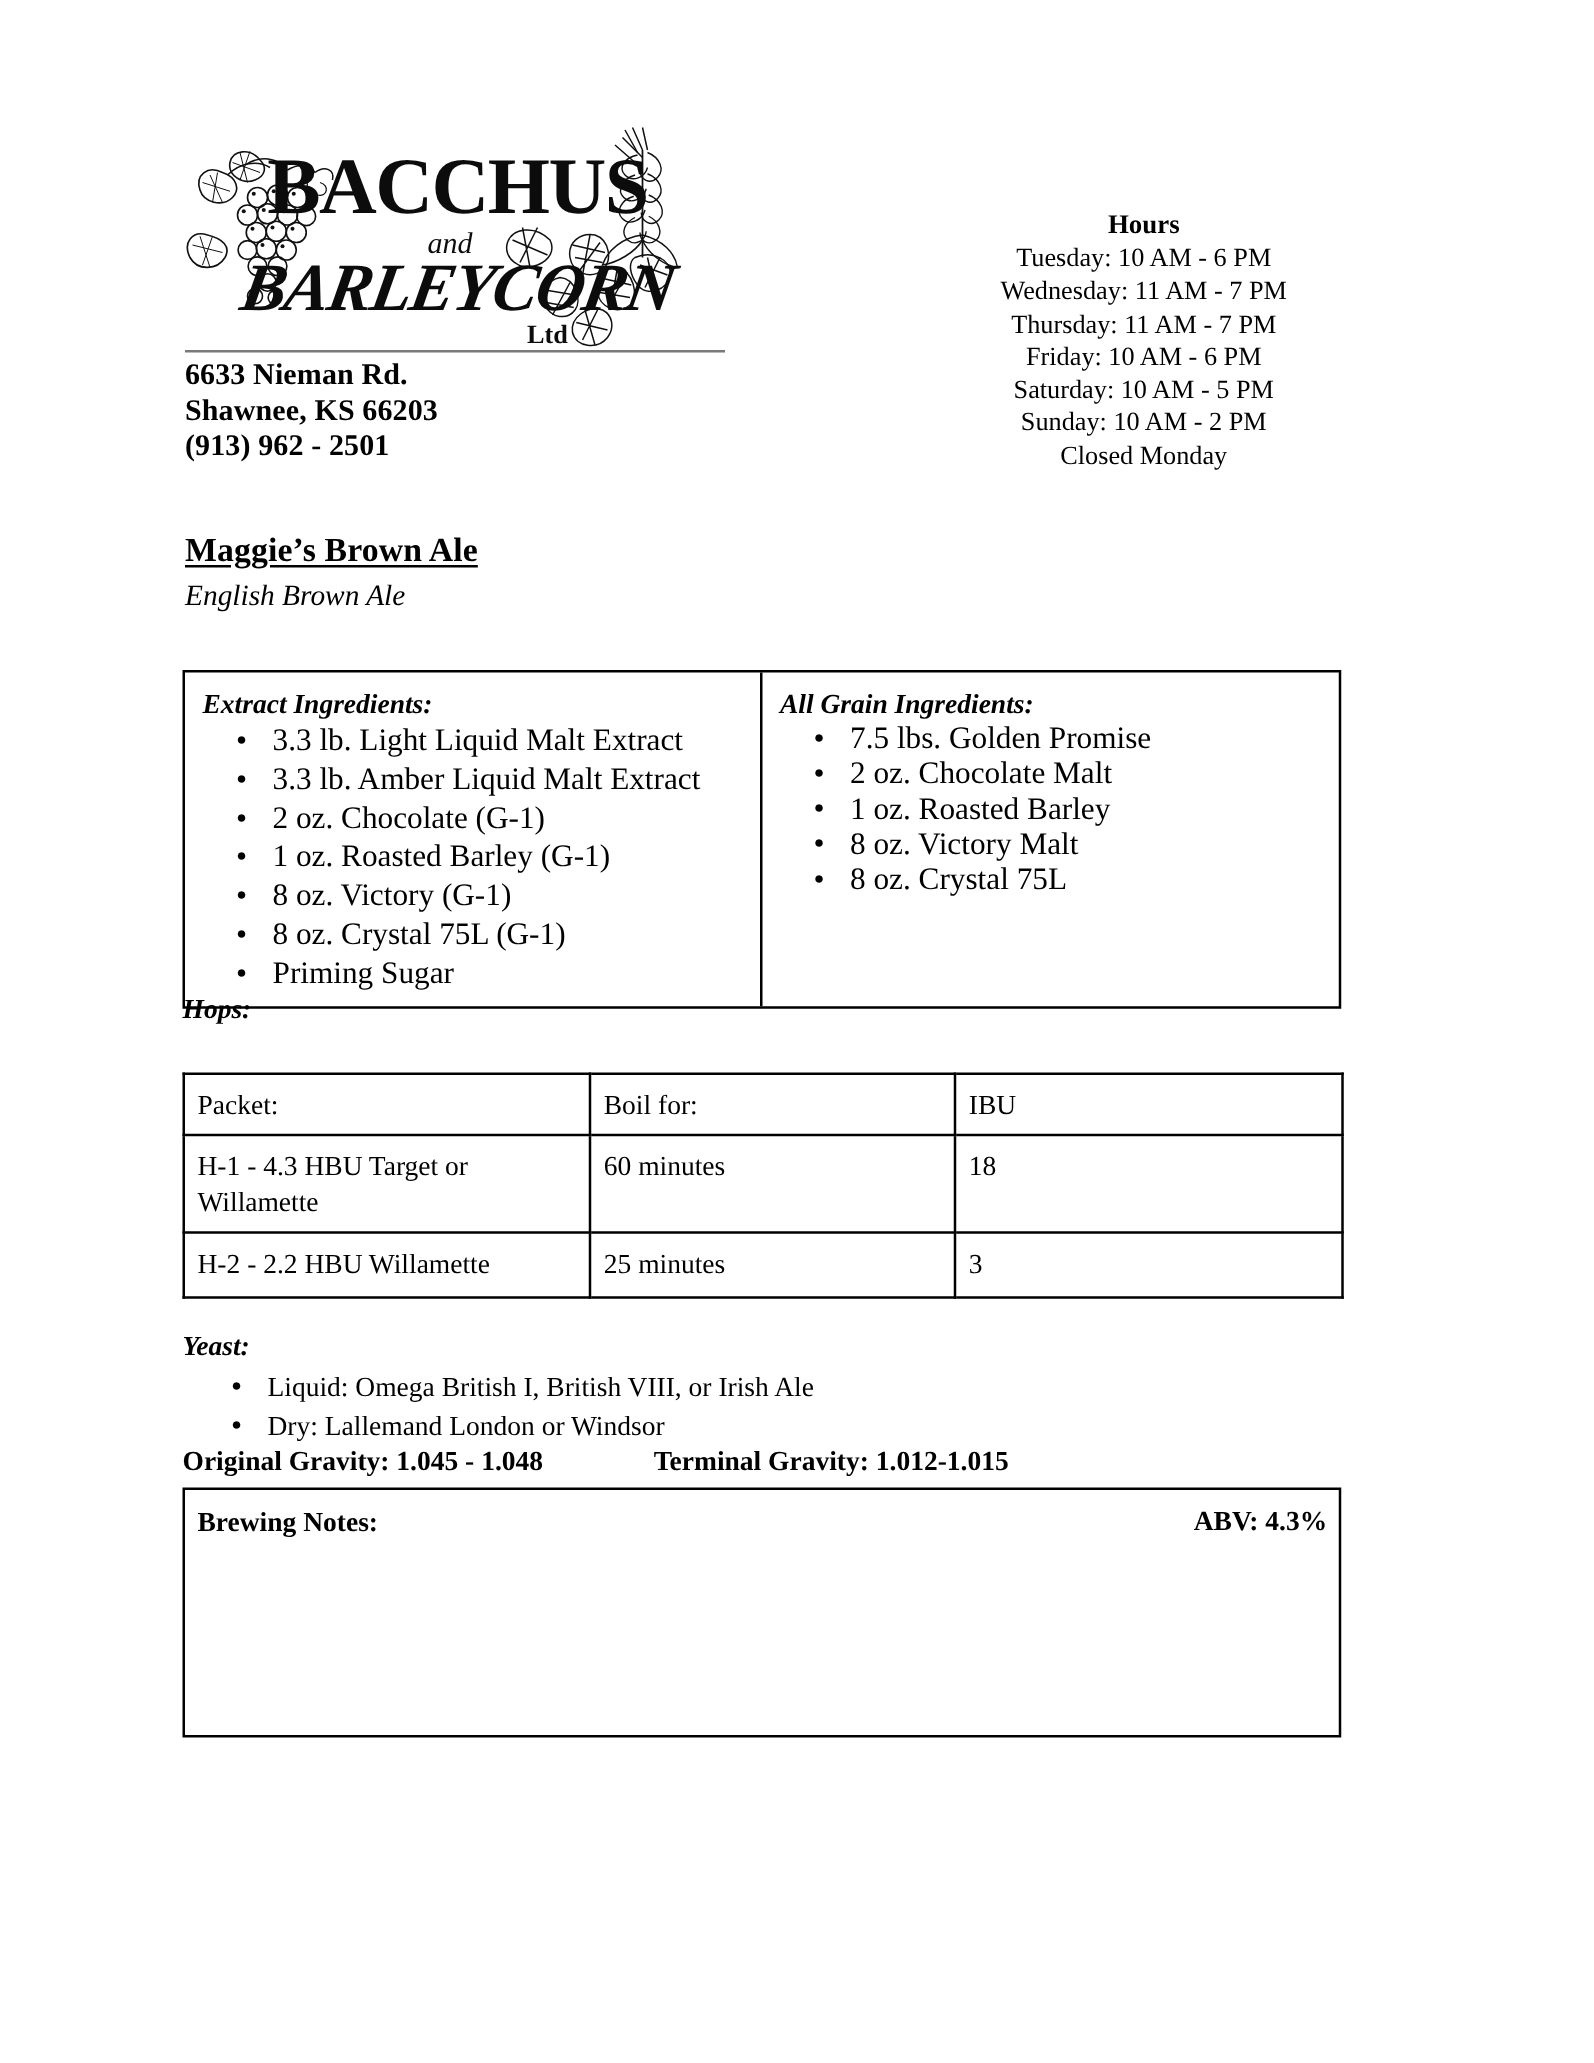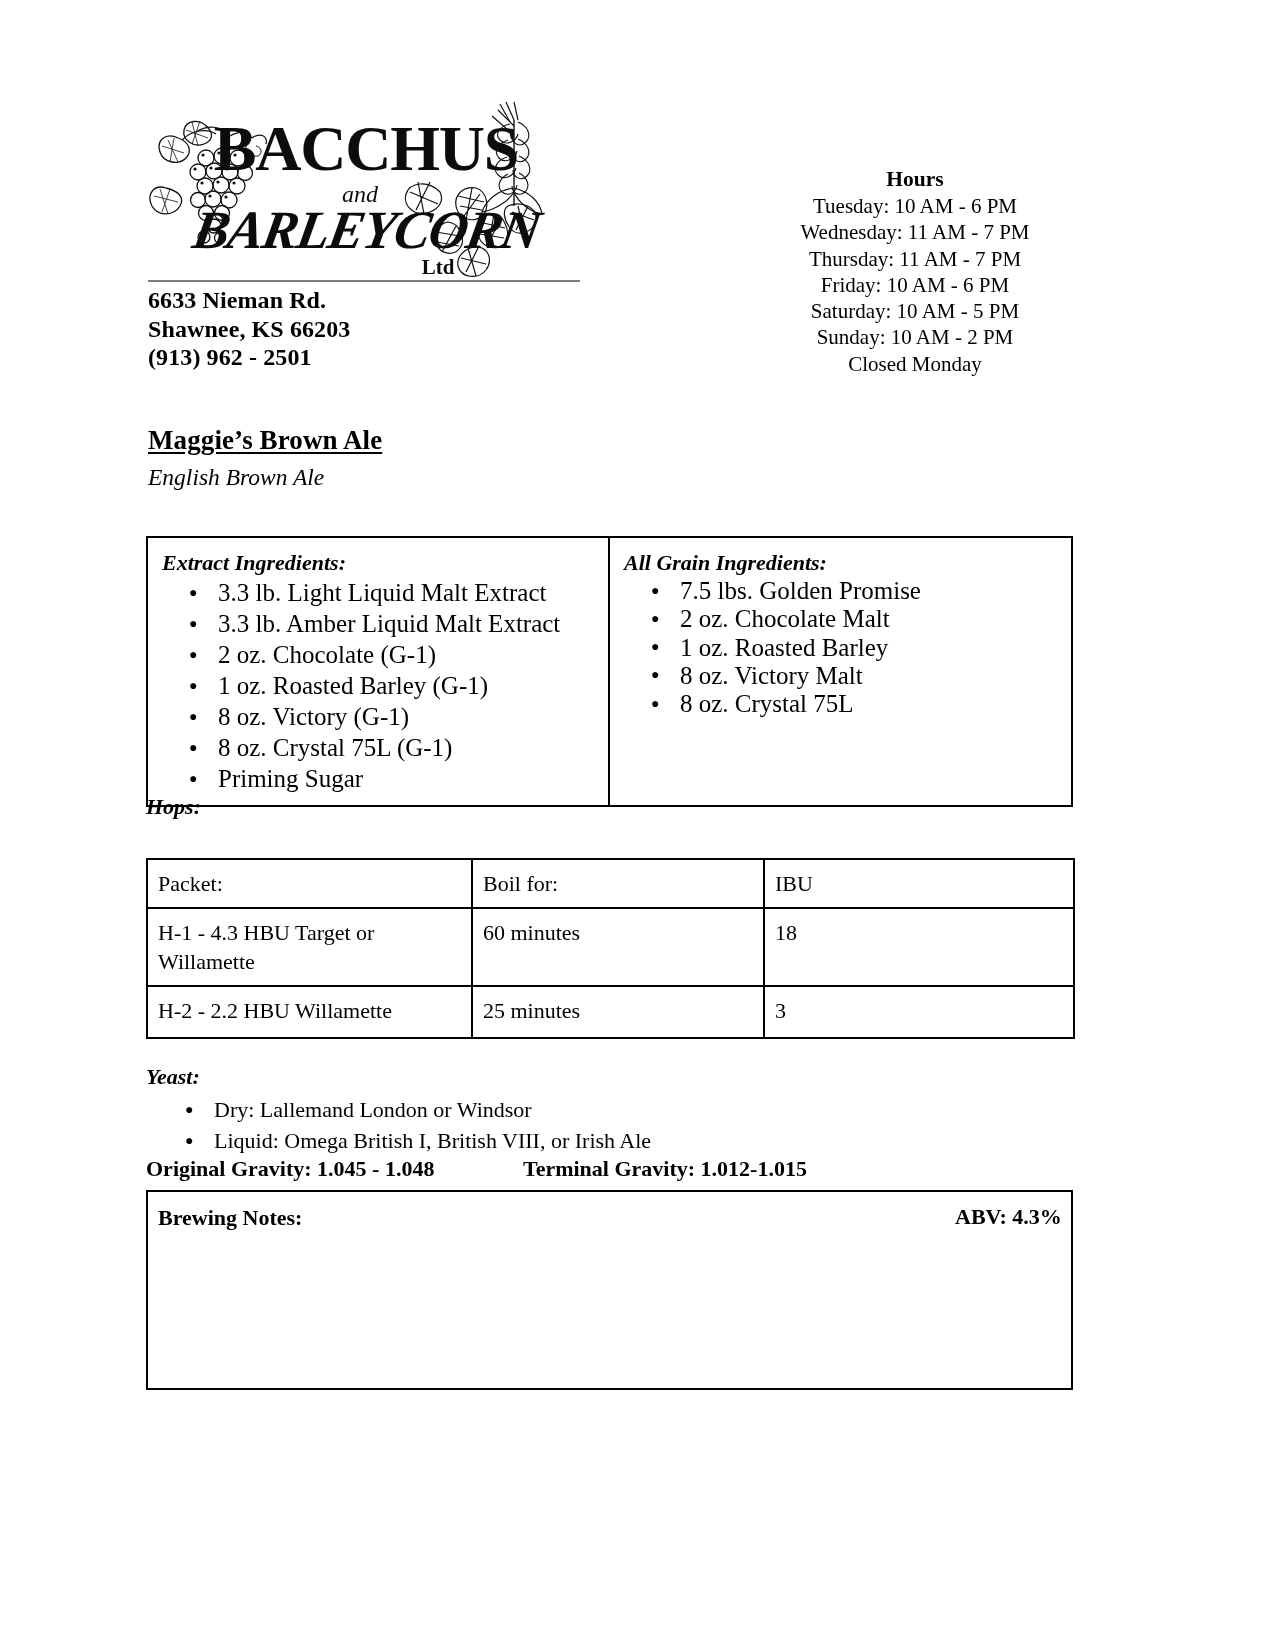--- a/index.html
+++ b/index.html
@@ -419,22 +419,22 @@
     <tr class="r2">
       <td class="c1">H-2 - 2.2 HBU Willamette</td>
       <td class="c2">25 minutes</td>
       <td class="c3">3</td>
     </tr>
   </tbody>
     </table>
 
   <div class="yeast-label">Yeast:</div>
   <ul class="yeast-list">
+    <li>Liquid: Omega British I, British VIII, or Irish Ale</li>
     <li>Dry: Lallemand London or Windsor</li>
-    <li>Liquid: Omega British I, British VIII, or Irish Ale</li>
   </ul>
 
   <div class="gravity-line">
     <span class="g1">Original Gravity: 1.045 - 1.048</span>
     <span class="g2">Terminal Gravity: 1.012-1.015</span>
     <span class="g3">ABV: 4.3%</span>
   </div>
 
   <div class="notes-box">
     <div class="notes-label">Brewing Notes:</div>

